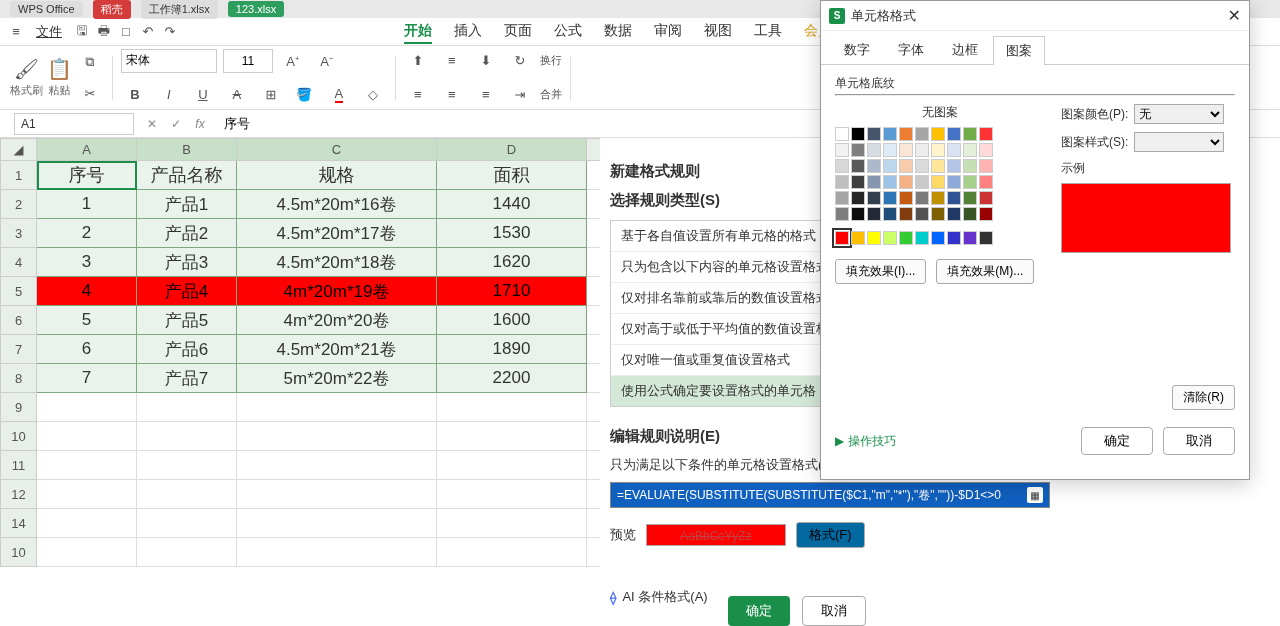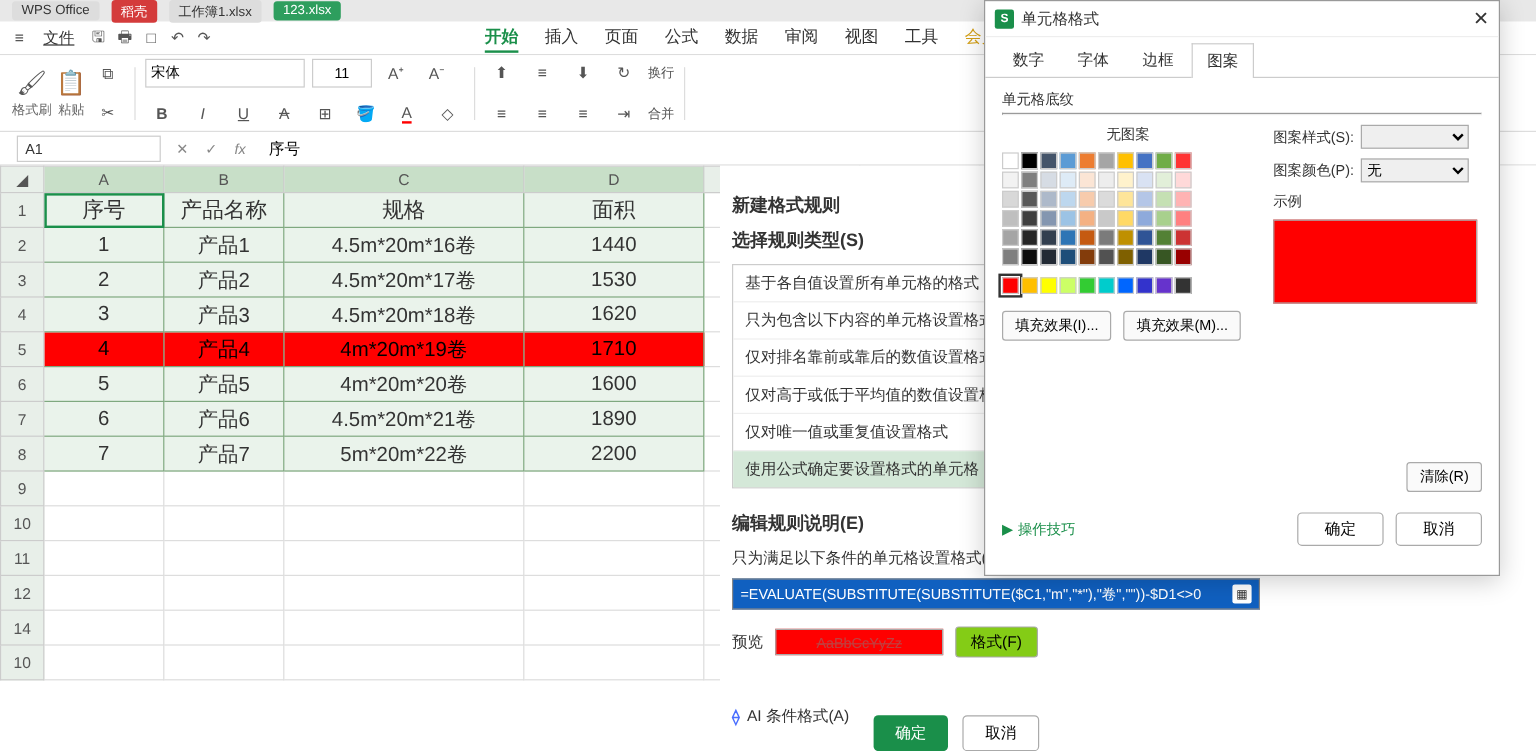--- a/index.html
+++ b/index.html
@@ -20,21 +20,21 @@
 .ribbon-tabs .rtab.active { color: #1a8f4a; border-bottom: 2px solid #1a8f4a; font-weight: bold; }
 .ribbon-tabs .rtab.member { color: #d4a017; }
 
 
 .ribbon { height: 64px; background: #fff; display: flex; align-items: center; padding: 0 10px; gap: 4px; border-bottom: 1px solid #ddd; }
 .ribbon-sep { width: 1px; height: 44px; background: #ddd; margin: 0 4px; }
 .ribbon-group { display: flex; flex-direction: column; align-items: center; gap: 2px; font-size: 11px; color: #666; }
 .ribbon-group2 { display: flex; gap: 6px; align-items: center; }
 .ribbon-btn { width: 28px; height: 28px; display: flex; align-items: center; justify-content: center; color: #555; cursor: pointer; border-radius: 3px; }
 .ribbon-icon-big { font-size: 20px; color: #555; }
-.font-select { width: 133px; height: 24px; border: 1px solid #ccc; background: #fff; font-size: 12px; padding: 0 4px; }
+.font-select { width: 96px; height: 24px; border: 1px solid #ccc; background: #fff; font-size: 12px; padding: 0 4px; }
 .size-select { width: 50px; height: 24px; border: 1px solid #ccc; background: #fff; font-size: 12px; padding: 0 4px; text-align: center; }
 .style-select { width: 60px; height: 24px; border: 1px solid #ccc; background: #fff; font-size: 12px; padding: 0 4px; }
 
 
 .formula-bar { height: 28px; background: #fff; display: flex; align-items: center; border-bottom: 1px solid #ddd; }
 .name-box { width: 120px; height: 22px; border: 1px solid #ccc; margin-left: 14px; padding: 0 6px; display: flex; align-items: center; font-size: 12px; }
 .fx-btns { display: flex; gap: 4px; margin: 0 8px; }
 .fx-btn { width: 20px; height: 20px; display: flex; align-items: center; justify-content: center; color: #888; cursor: pointer; font-size: 12px; }
 .formula-input { flex: 1; height: 22px; border: none; padding: 0 6px; font-size: 13px; }
 
@@ -60,21 +60,21 @@
 .cond-panel h3 { font-size: 15px; font-weight: bold; margin: 10px 0; }
 .cond-panel .sub { font-size: 13px; margin: 8px 0; }
 .rule-list { border: 1px solid #ccc; }
 .rule-list .rule-item { padding: 6px 10px; font-size: 13px; cursor: pointer; border-bottom: 1px solid #eee; }
 .rule-list .rule-item:last-child { border-bottom: none; }
 .rule-list .rule-item.selected { background: #d4e8d8; }
 .formula-field { width: 440px; height: 26px; border: 1px solid #888; background: #1060c0; color: #fff; padding: 0 6px; font-size: 12px; display: flex; align-items: center; justify-content: space-between; }
 .formula-field .picker { width: 16px; height: 16px; background: #fff; color: #333; display: flex; align-items: center; justify-content: center; font-size: 10px; border-radius: 2px; }
 .preview-row { display: flex; align-items: center; gap: 10px; margin-top: 14px; font-size: 13px; }
 .preview-box { width: 140px; height: 22px; background: #ff0000; color: #c04040; text-align: center; line-height: 22px; font-size: 12px; border: 1px solid #aaa; text-decoration: line-through; }
-.format-btn { padding: 3px 12px; border: 1px solid #aaa; background: #84cc16; cursor: pointer; border-radius: 3px; font-size: 13px; }
+.format-btn { padding: 3px 12px; border: 1px solid #aaa; background: #0369a1; cursor: pointer; border-radius: 3px; font-size: 13px; }
 .ai-label { display: flex; align-items: center; gap: 6px; margin-top: 40px; font-size: 13px; }
 .cond-actions { position: absolute; bottom: 0; right: 214px; display: flex; gap: 12px; }
 .btn-primary { padding: 5px 18px; background: #1a8f4a; color: #fff; border: none; border-radius: 4px; cursor: pointer; font-size: 13px; }
 .btn-default { padding: 5px 18px; background: #fff; border: 1px solid #aaa; border-radius: 4px; cursor: pointer; font-size: 13px; }
 
 
 .dialog { position: absolute; top: 0; left: 820px; width: 430px; height: 480px; background: #fff; border: 1px solid #999; box-shadow: 0 4px 20px rgba(0,0,0,0.2); z-index: 100; }
 .dialog-title { height: 30px; display: flex; align-items: center; padding: 0 8px; font-size: 13px; justify-content: space-between; border-bottom: 1px solid #eee; }
 .dialog-title .logo { width: 16px; height: 16px; background: #1a8f4a; color: #fff; font-size: 10px; display: flex; align-items: center; justify-content: center; border-radius: 2px; margin-right: 6px; font-weight: bold; }
 .dialog-title .close { cursor: pointer; font-size: 16px; }
@@ -505,26 +505,26 @@
             <div class="swatch" style="background: rgb(102, 51, 204);"></div>
             <div class="swatch" style="background: rgb(51, 51, 51);"></div>
           </div>
         <div class="color-btns">
           <button class="small-btn">填充效果(I)...</button>
           <button class="small-btn">填充效果(M)...</button>
         </div>
       </div>
       <div class="color-right">
         <div class="pattern-row">
+          <span>图案颜色(P):</span>
+          <select class="pattern-select"><option>无</option></select>
+        </div>
+        <div class="pattern-row">
           <span>图案样式(S):</span>
           <select class="pattern-select"><option></option></select>
-        </div>
-        <div class="pattern-row">
-          <span>图案颜色(P):</span>
-          <select class="pattern-select"><option>无</option></select>
         </div>
         <div style="font-size:12px;margin-top:6px;">示例</div>
         <div class="sample-box"></div>
       </div>
     </div>
     <div class="clear-btn-row">
       <button class="small-btn">清除(R)</button>
     </div>
     <div class="dialog-footer">
       <span class="tips-link">

